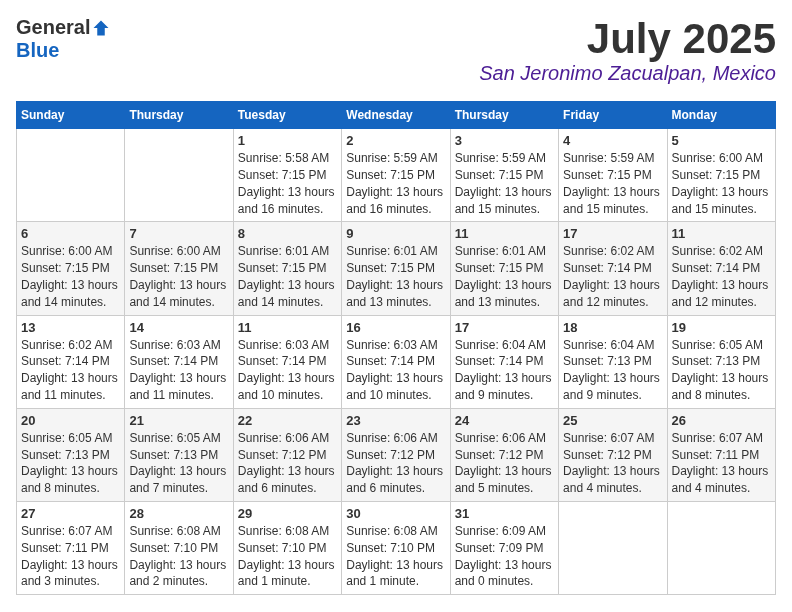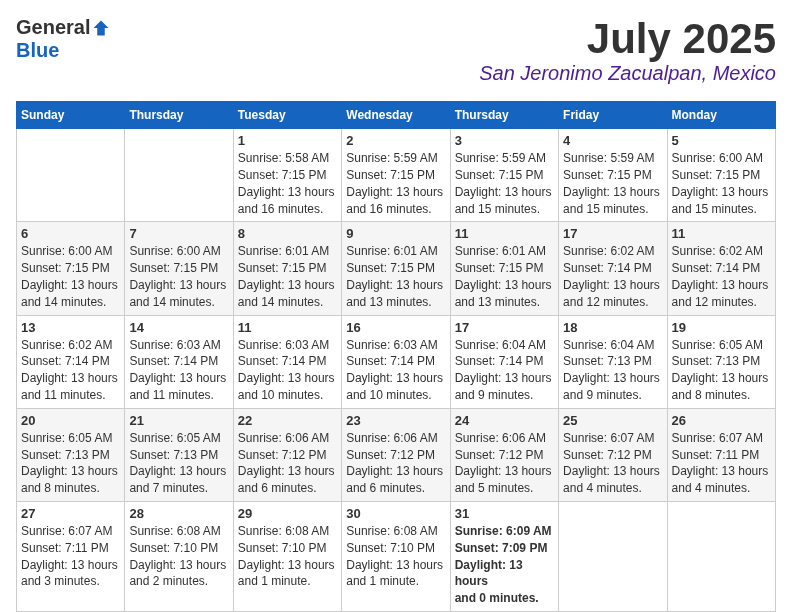--- a/index.html
+++ b/index.html
@@ -344,21 +344,21 @@
         </td>
         <td>
           <div class="day-number">30</div>
           <div class="day-info" style="white-space: pre-line;">Sunrise: 6:08 AM
 Sunset: 7:10 PM
 Daylight: 13 hours
 and 1 minute.</div>
         </td>
         <td>
           <div class="day-number">31</div>
-          <div class="day-info" style="white-space: pre-line; font-weight: bold;">Sunrise: 6:09 AM
+          <div class="day-info" style="white-space: pre-line;">Sunrise: 6:09 AM
 Sunset: 7:09 PM
 Daylight: 13 hours
 and 0 minutes.</div>
         </td>
         <td class="empty-cell"></td>
         <td class="empty-cell"></td>
       </tr>
     </tbody>
 </table>
 

